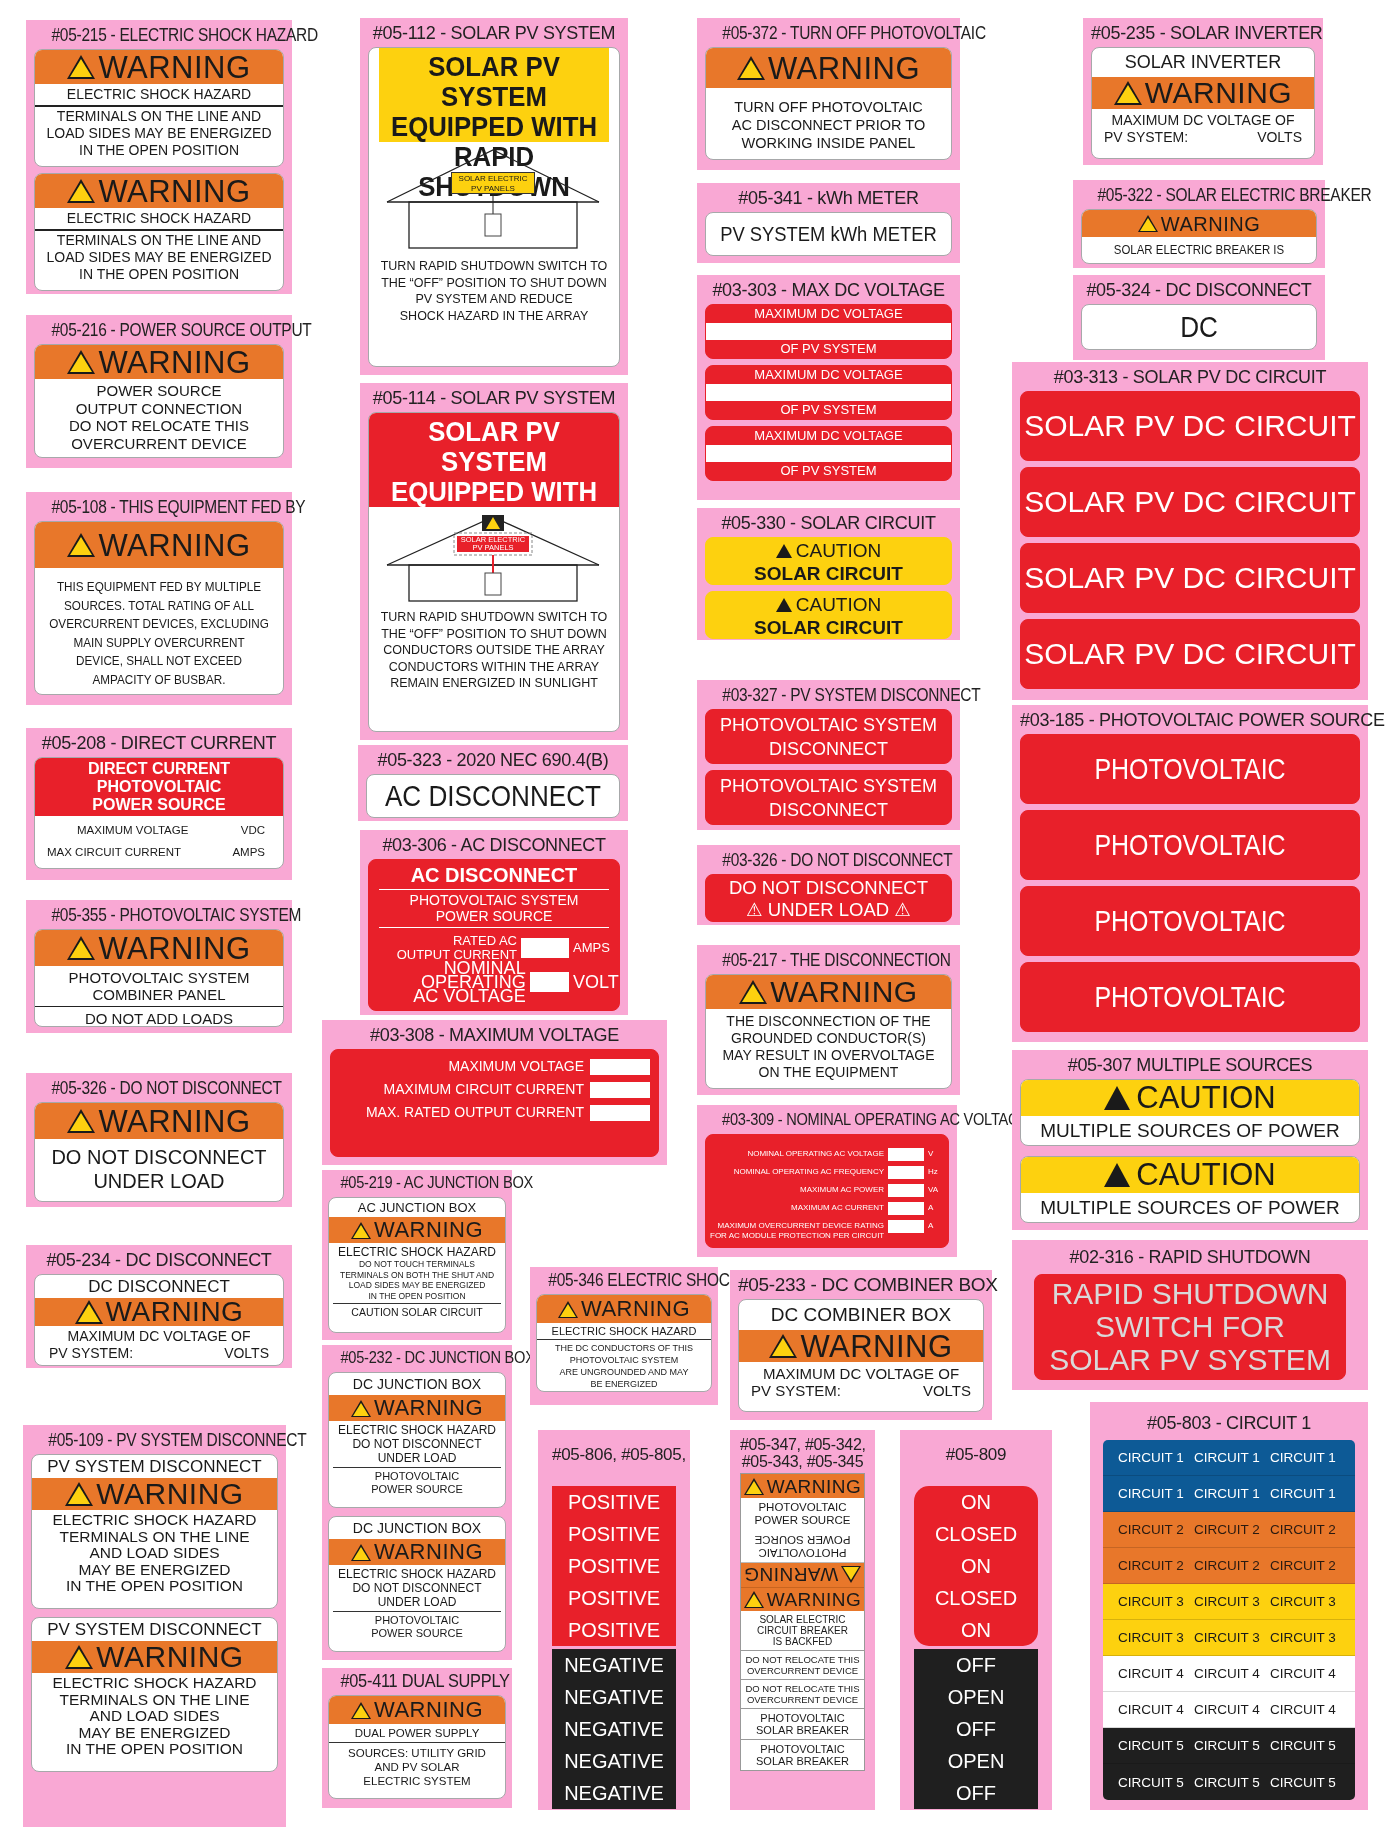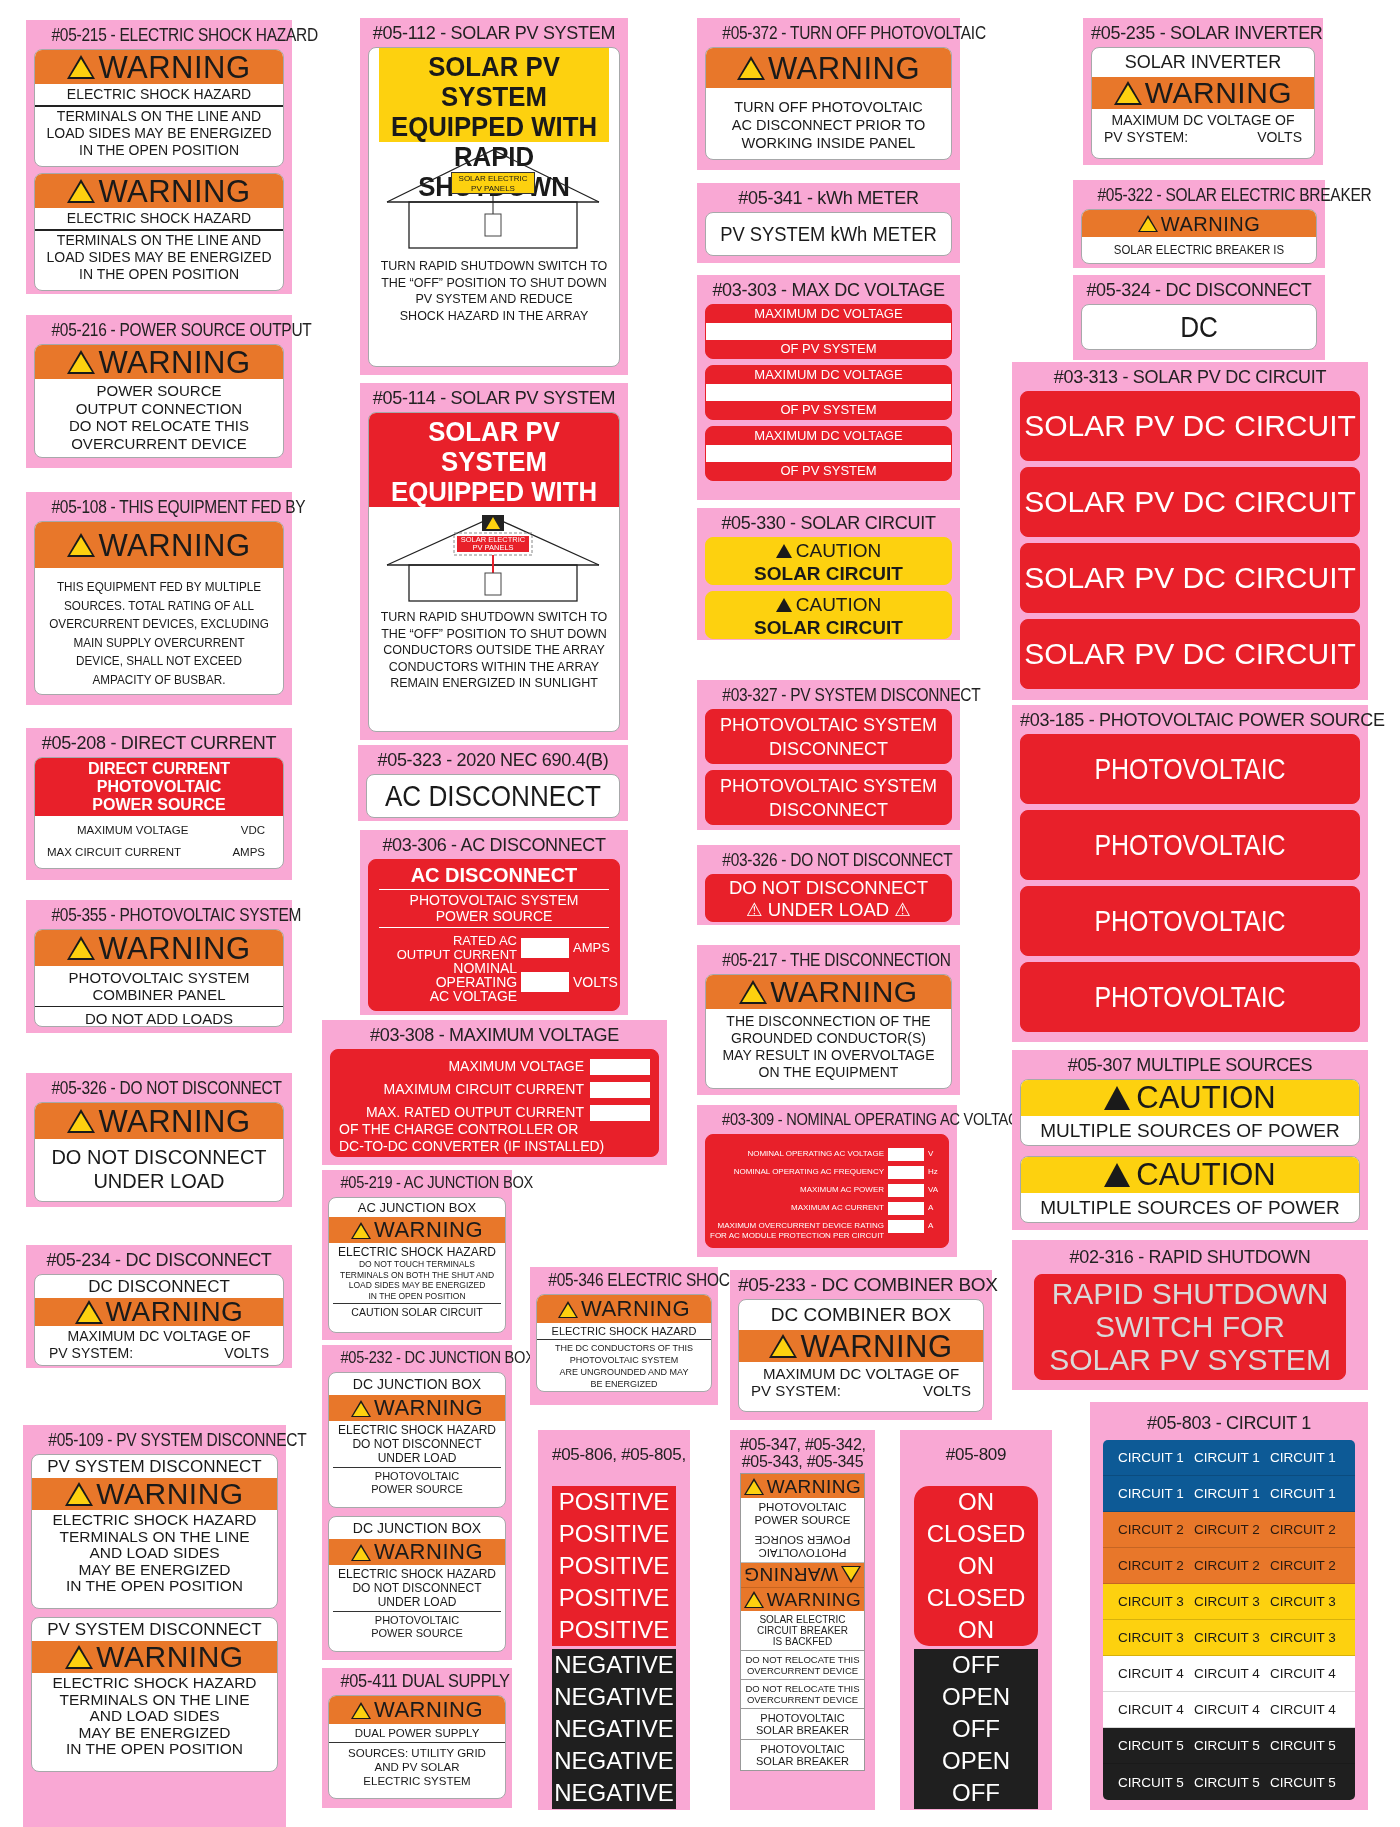--- a/index.html
+++ b/index.html
@@ -17,21 +17,21 @@
   .tri { display: inline-block; width: 0; height: 0; border-left: 14px solid transparent; border-right: 14px solid transparent; border-bottom: 24px solid #1a1a1a; position: relative; margin-right: 3px; }
   .tri::after { content: ""; position: absolute; left: -11px; top: 4px; border-left: 11px solid transparent; border-right: 11px solid transparent; border-bottom: 18px solid #fdd10f; }
   .tri.sm { border-left-width: 10px; border-right-width: 10px; border-bottom-width: 17px; }
   .tri.sm::after { left: -8px; top: 3px; border-left-width: 8px; border-right-width: 8px; border-bottom-width: 13px; }
   .tri-b { display: inline-block; width: 0; height: 0; border-left: 11px solid transparent; border-right: 11px solid transparent; border-bottom: 19px solid #1a1a1a; margin-right: 6px; }
   .body-txt { font-size: 14px; line-height: 17px; padding: 4px 6px; color: #1a1a1a; }
   .sep { border-top: 2px solid #222; }
   .whitebox { display: inline-block; background: #fff; vertical-align: middle; }
   .roof-wrap { position: relative; height: 112px; }
   .circ-row { display: flex; justify-content: space-around; align-items: center; height: 36px; font-size: 13.5px; border-bottom: 1px solid rgba(0,0,0,0.15); padding: 0 14px 0 10px; }
-  .stack-row { height: 32px; display: flex; align-items: center; justify-content: center; font-size: 24px; color: #fff; }
+  .stack-row { height: 32px; display: flex; align-items: center; justify-content: center; font-size: 20px; color: #fff; }
 </style>
 </head>
 <body>
 
 <div class="panel" style="left:26px;top:20px;width:266px;height:274px;">
   <div class="ptitle cond">#05-215 - ELECTRIC SHOCK HAZARD</div>
   <div class="label" style="height:118px;">
     <div class="band-orange warn" style="height:34px;font-size:31px;">
         <span class="tri"></span>
         <span>WARNING</span>
@@ -276,21 +276,21 @@
       </div>
     <div style="border-top:1px solid #fff;margin:3px 10px;"></div>
     <div style="display:flex;align-items:center;justify-content:flex-end;padding-right:8px;font-size:13px;line-height:14px;height:34px;">
       <div style="text-align:right;">
           <div>RATED AC</div>
           <div>OUTPUT CURRENT</div>
         </div>
       <span class="whitebox" style="width:48px;height:20px;margin:0 4px;"></span>
       <span style="width:38px;text-align:left;">AMPS</span>
     </div>
-    <div style="display:flex;align-items:center;justify-content:flex-end;padding-right:8px;font-size:14px;line-height:14px;height:34px;">
+    <div style="display:flex;align-items:center;justify-content:flex-end;padding-right:8px;font-size:18px;line-height:14px;height:34px;">
       <div style="text-align:right;">
           <div>NOMINAL OPERATING</div>
           <div>AC VOLTAGE</div>
         </div>
       <span class="whitebox" style="width:48px;height:20px;margin:0 4px;"></span>
       <span style="width:38px;text-align:left;">VOLTS</span>
     </div>
   </div>
 </div>
 
@@ -301,24 +301,20 @@
         <span>MAXIMUM VOLTAGE</span>
         <span class="whitebox" style="width:60px;height:16px;margin-left:6px;"></span>
       </div>
     <div style="display:flex;justify-content:flex-end;align-items:center;margin-bottom:6px;">
         <span>MAXIMUM CIRCUIT CURRENT</span>
         <span class="whitebox" style="width:60px;height:16px;margin-left:6px;"></span>
       </div>
     <div style="display:flex;justify-content:flex-end;align-items:center;">
         <span>MAX. RATED OUTPUT CURRENT</span>
         <span class="whitebox" style="width:60px;height:16px;margin-left:6px;"></span>
-      </div>
-    <div style="text-align:left;">
-        <div>OF THE CHARGE CONTROLLER OR</div>
-        <div>DC-TO-DC CONVERTER (IF INSTALLED)</div>
       </div>
   </div>
 </div>
 
 <div class="panel" style="left:322px;top:1170px;width:190px;height:170px;padding:2px 6px 6px 6px;">
   <div class="ptitle cond" style="font-size:17px;">#05-219 - AC JUNCTION BOX</div>
   <div class="label" style="height:136px;">
     <div style="font-size:13px;padding:2px;">AC JUNCTION BOX</div>
     <div class="band-orange warn" style="height:26px;font-size:22px;">
         <span class="tri sm"></span>

